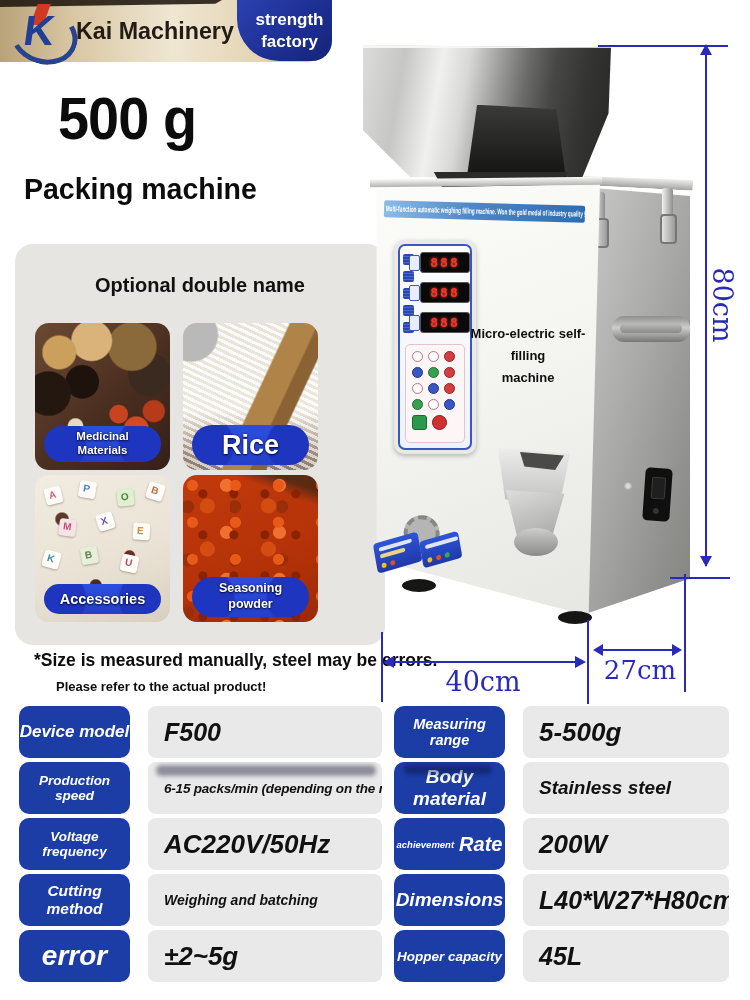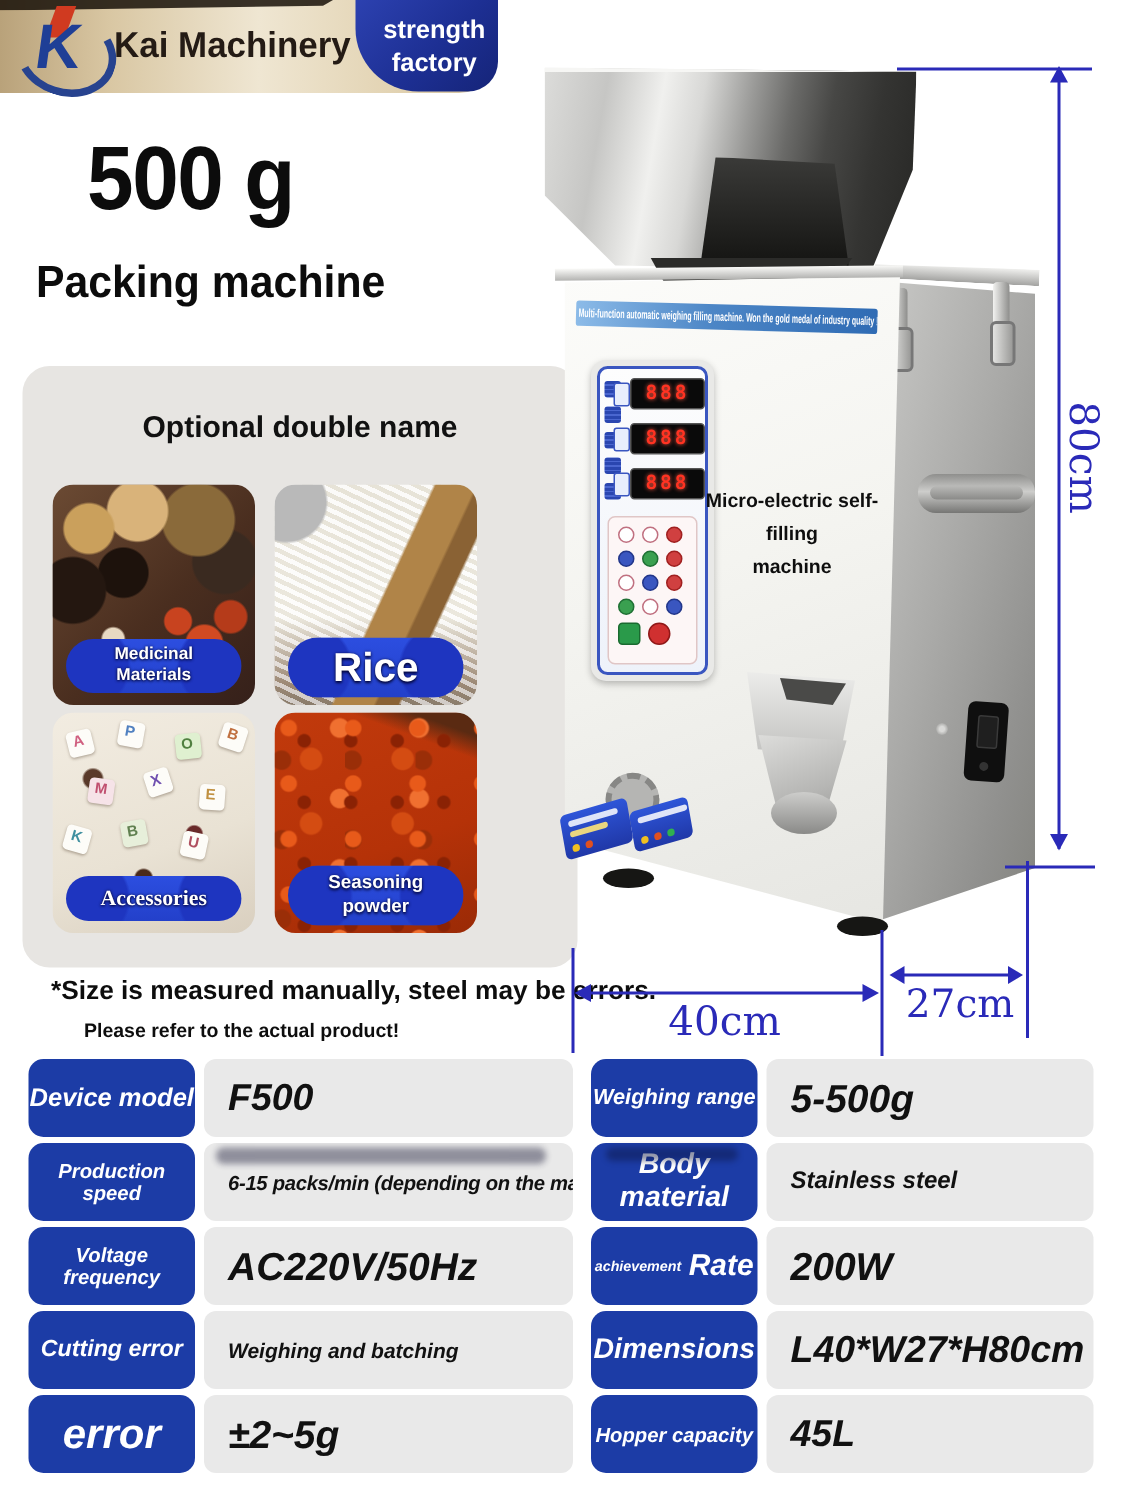--- a/index.html
+++ b/index.html
@@ -81,21 +81,21 @@
     background-size:43px 37px,31px 41px,53px 47px,61px 43px,47px 53px,100% 100%,100% 100%;}
   .pill{position:absolute;left:7%;right:7%;color:#fff;text-align:center;border-radius:999px;
     background:
       radial-gradient(circle at 12% 50%,#1e35c0 0 26%,transparent 28%),
       radial-gradient(circle at 88% 50%,#1e35c0 0 26%,transparent 28%),
       linear-gradient(180deg,#2c4ee0,#2340ca);
     display:flex;flex-direction:column;justify-content:center;
     text-shadow:0 1px 2px rgba(0,0,40,.85),0 0 2px rgba(0,0,40,.6);}
   .pill-2line{bottom:8px;height:36px;font-size:11.5px;font-weight:700;line-height:1.2;}
   .pill-big{bottom:5px;height:40px;font-size:27px;font-weight:800;}
-  .pill-mid{bottom:8px;height:30px;font-size:14.5px;font-weight:800;font-family:Liberation Serif, serif;}
+  .pill-mid{bottom:8px;height:30px;font-size:14.5px;font-weight:800;}
   .pill-2line-b{bottom:5px;height:40px;font-size:12.5px;font-weight:700;line-height:1.25;}
 
   
   .disc1{position:absolute;left:34px;top:650px;font-size:17.5px;font-weight:700;color:#0d0d0d;}
   .disc2{position:absolute;left:56px;top:679px;font-size:13px;font-weight:700;color:#0d0d0d;}
 
   
   .dim{background:#2a2ab8;position:absolute;}
   .arrow{position:absolute;width:0;height:0;border:6px solid transparent;}
   .dim-label{position:absolute;font-family:"DejaVu Serif",serif;color:#2a2ab8;}
@@ -203,26 +203,26 @@
   
   .spec-col{position:absolute;top:706px;display:flex;flex-direction:column;gap:4px;font-style:italic;}
   .spec-col.left{left:19px;width:363px;}
   .spec-col.right{left:394px;width:335px;}
   .spec-row{display:flex;gap:6px;height:52px;}
   .spec-label{flex:0 0 111px;background:#1c3ca6;border-radius:10px;color:#fff;
     display:flex;align-items:center;justify-content:center;text-align:center;font-weight:700;
     position:relative;}
   .spec-value{flex:1;background:#e9e9e9;border-radius:8px;display:flex;align-items:center;
     padding-left:16px;box-sizing:border-box;color:#111;white-space:nowrap;overflow:hidden;
-    position:relative;}
+    position:relative;margin-left:12px;}
   .lb17{font-size:17px;} .lb15{font-size:15.5px;} .lb14{font-size:14.5px;}
   .lb13{font-size:13.5px;} .lb19{font-size:19px;} .lb32{font-size:28px;}
   .vl25{font-size:25px;font-weight:800;} .vl26{font-size:26px;font-weight:800;}
   .vl14{font-size:14px;font-weight:700;} .vl13{font-size:13.5px;font-weight:700;letter-spacing:-.2px;}
-  .vl16{font-size:16px;font-weight:700;}
+  .vl16{font-size:19px;font-weight:700;}
   .lbl-rate{display:flex;align-items:center;gap:5px;}
   .lbl-rate .small{font-size:9.5px;font-weight:700;}
   .lbl-rate .big{font-size:20px;font-weight:700;}
   .ghost{position:absolute;background:#23233f;opacity:.45;filter:blur(2px);border-radius:5px;}
 </style>
 </head>
 <body>
 
 <div id="page">
 
@@ -427,32 +427,32 @@
       <div class="spec-value vl13">
         <span class="ghost" style="left:8px;top:3px;width:220px;height:11px;"></span>
         <span>6-15 packs/min (depending on the material)</span>
       </div>
     </div>
     <div class="spec-row">
       <div class="spec-label lb13">Voltage frequency</div>
       <div class="spec-value vl26">AC220V/50Hz</div>
     </div>
     <div class="spec-row">
-      <div class="spec-label lb15">Cutting error</div>
+      <div class="spec-label lb15">Cutting method</div>
       <div class="spec-value vl14">Weighing and batching</div>
     </div>
     <div class="spec-row">
       <div class="spec-label lb32">error</div>
       <div class="spec-value vl26">±2~5g</div>
     </div>
   </div>
 
   <div class="spec-col right">
     <div class="spec-row">
-      <div class="spec-label lb14">Weighing range</div>
+      <div class="spec-label lb14">Measuring range</div>
       <div class="spec-value vl26">5-500g</div>
     </div>
     <div class="spec-row">
       <div class="spec-label lb19">
         <span class="ghost" style="left:10px;top:3px;width:88px;height:9px;background:#0a1440;"></span>
         <span>Body material</span>
       </div>
       <div class="spec-value vl16">Stainless steel</div>
     </div>
     <div class="spec-row">

